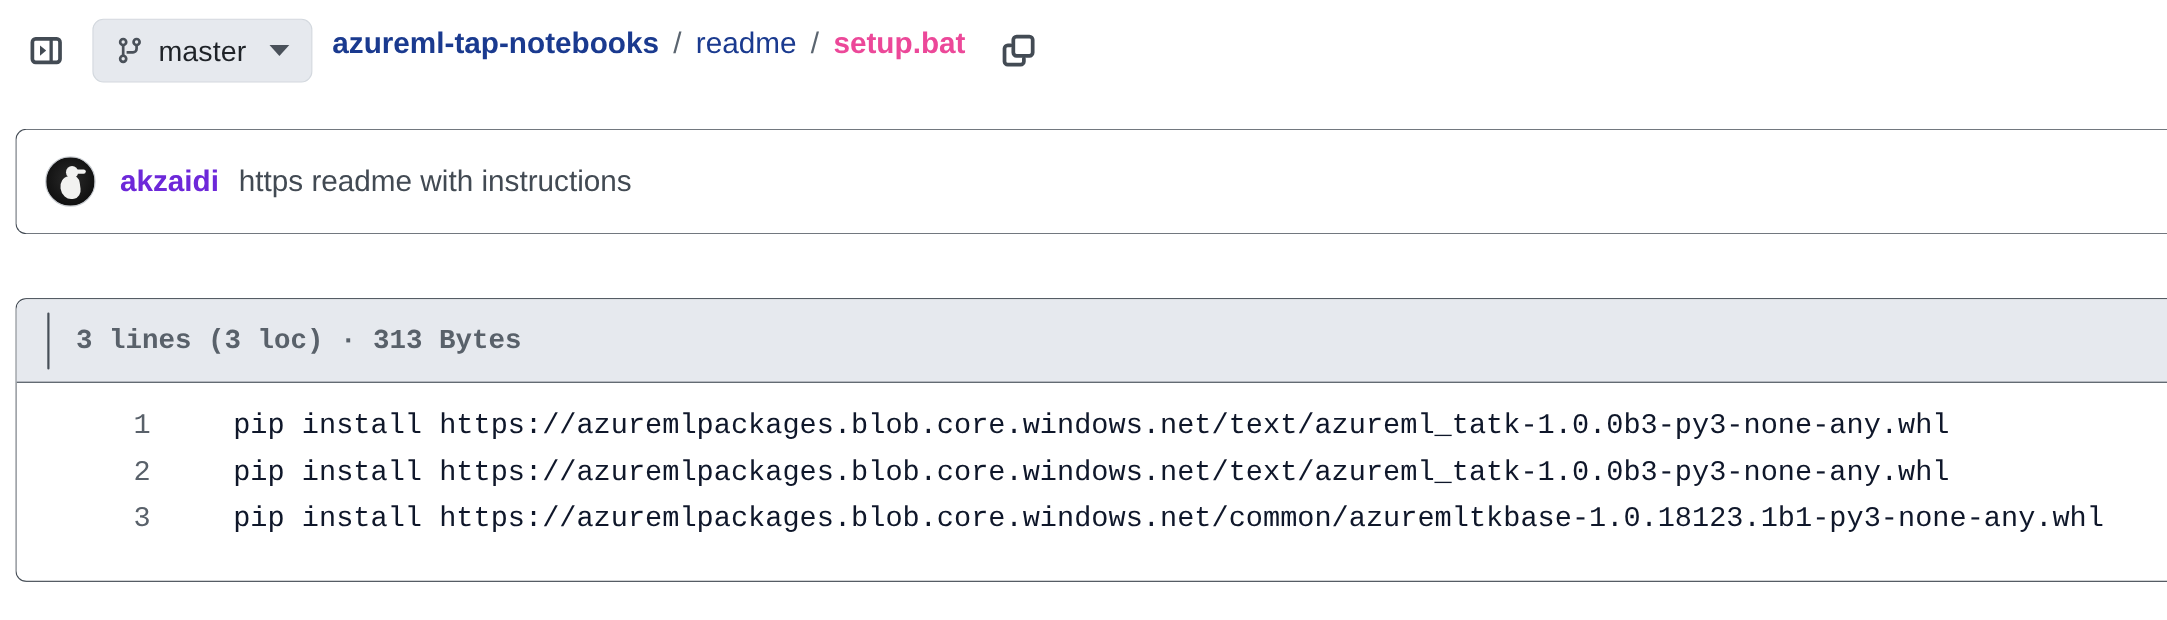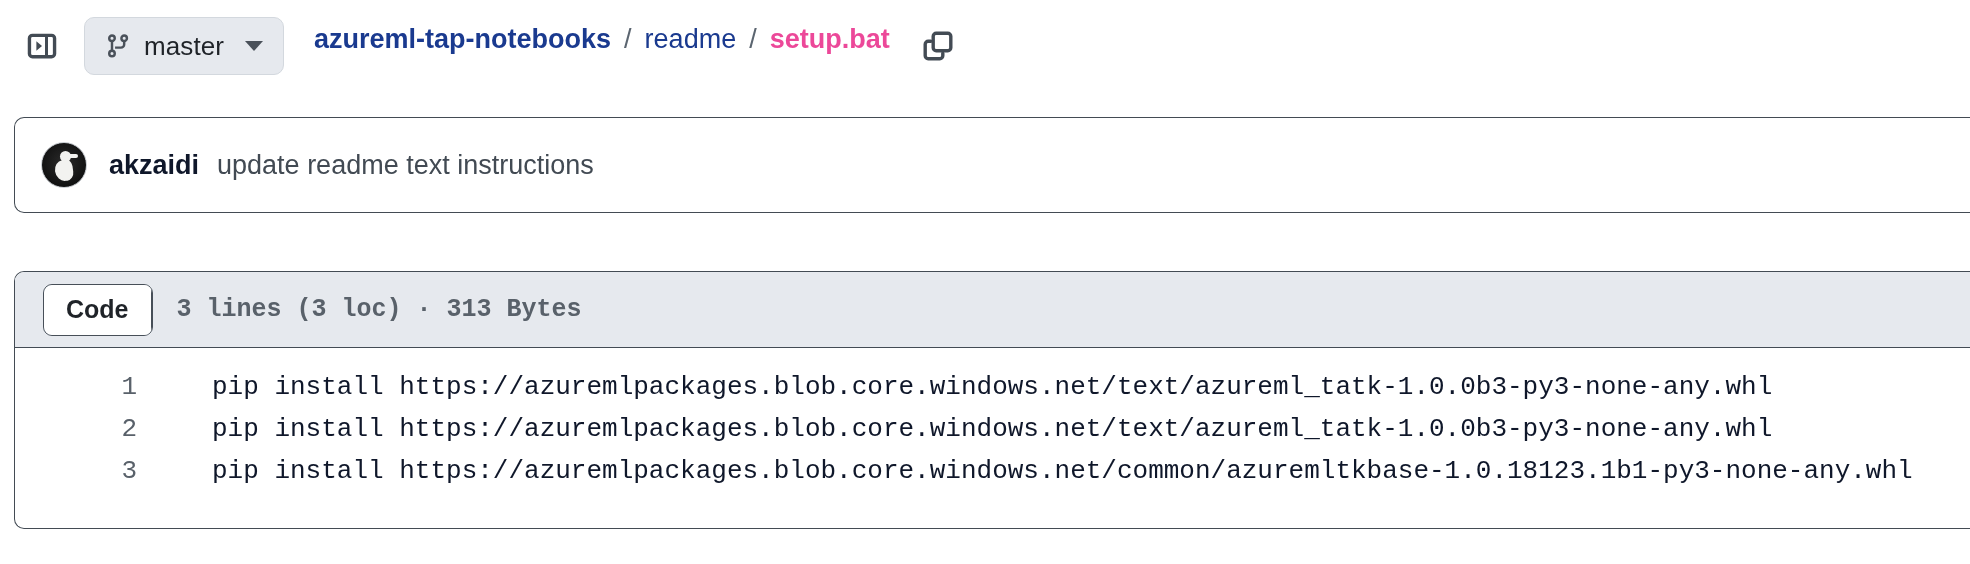--- a/index.html
+++ b/index.html
@@ -65,21 +65,21 @@
     width: 0;
     height: 0;
     border-left: 9px solid transparent;
     border-right: 9px solid transparent;
     border-top: 10px solid #4a515a;
     margin-left: 8px;
     flex: 0 0 auto;
   }
 
   .breadcrumb {
-    margin-left: 30px;
+    margin-left: 18px;
     display: flex;
     align-items: baseline;
     gap: 0;
     font-size: 27px;
     white-space: nowrap;
   }
   .crumb-link {
     color: #1a3a8f;
     font-weight: 700;
     text-decoration: none;
@@ -159,21 +159,21 @@
     top: 11px;
     width: 9px;
     height: 4px;
     background: #f2f2f0;
     border-radius: 1px 3px 3px 1px;
   }
   .commit-author {
     margin-left: 22px;
     font-size: 27px;
     font-weight: 700;
-    color: #0f172a;
+    color: #6d28d9;
     cursor: pointer;
   }
   .commit-message {
     margin-left: 18px;
     font-size: 27px;
     font-weight: 400;
     color: #424a53;
     cursor: pointer;
   }
 
@@ -306,28 +306,27 @@
   </div>
 </div>
 
 <div class="commit-card">
   <div class="avatar">
     <span class="bird-body"></span>
     <span class="bird-head"></span>
     <span class="bird-beak"></span>
   </div>
   <span class="commit-author">akzaidi</span>
-  <span class="commit-message">update readme text instructions</span>
+  <span class="commit-message">https readme with instructions</span>
 </div>
 
 <div class="file-card">
 
   <div class="file-header">
     <div class="segmented">
-      <button class="seg active">Code</button>
     </div>
     <span class="file-meta">3 lines (3 loc) · 313 Bytes</span>
   </div>
 
   <div class="code-area">
     <div class="code-line">
       <span class="ln">1</span>
       <span class="code-text">pip install https://azuremlpackages.blob.core.windows.net/text/azureml_tatk-1.0.0b3-py3-none-any.whl</span>
     </div>
     <div class="code-line">

